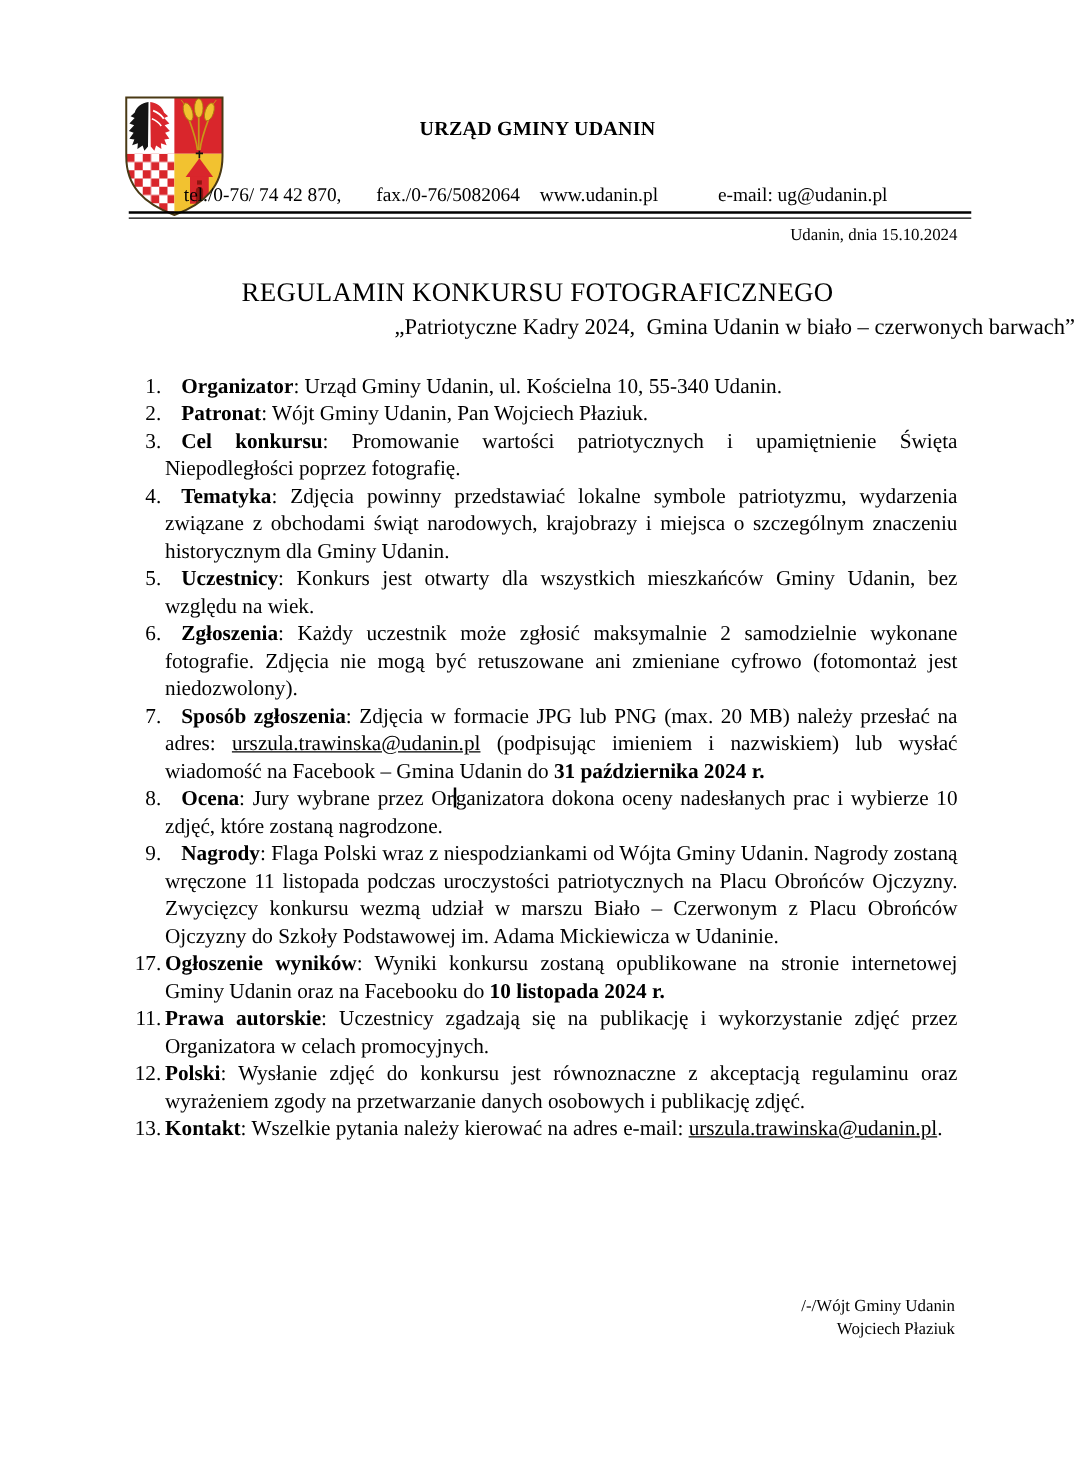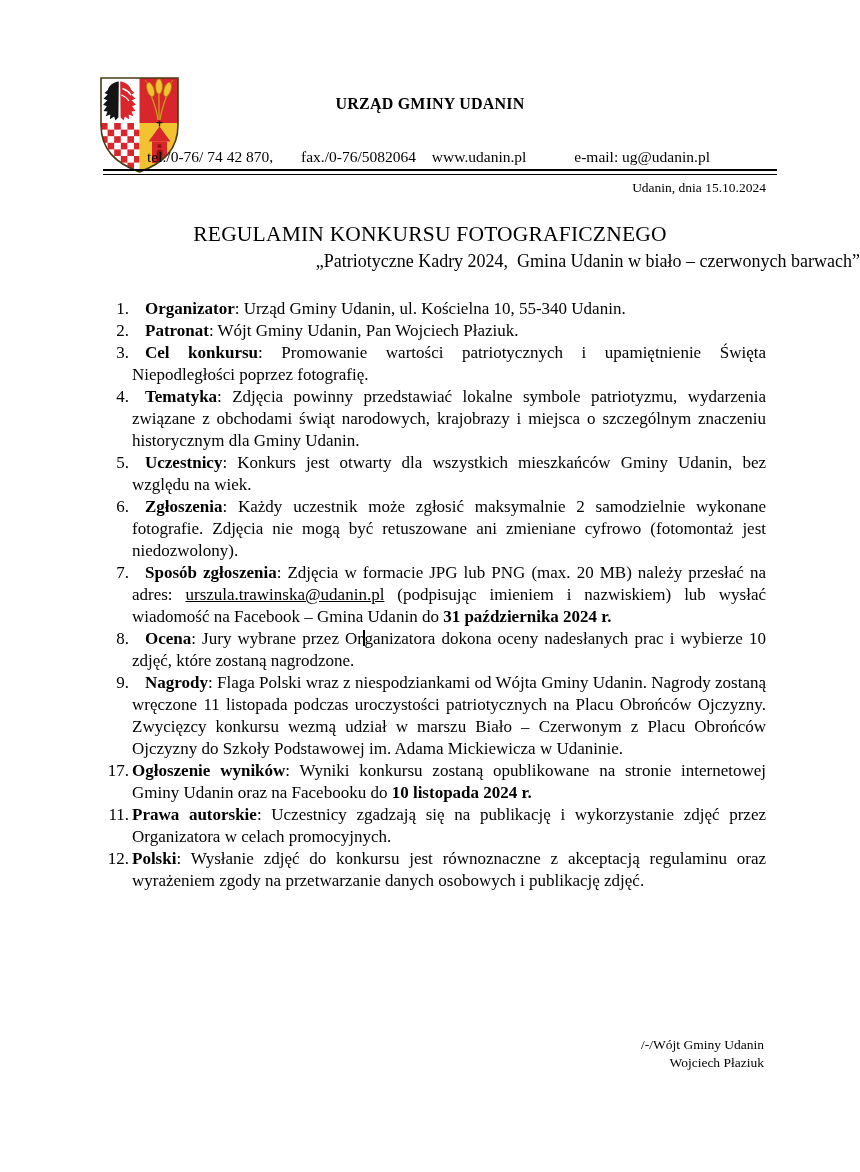--- a/index.html
+++ b/index.html
@@ -141,20 +141,21 @@
       <div class="reg-item"><span class="num">3.</span><span class="lbl tab">Cel konkursu</span><span>: Promowanie wartości patriotycznych i upamiętnienie Święta Niepodległości poprzez fotografię.</span></div>
       <div class="reg-item"><span class="num">4.</span><span class="lbl tab">Tematyka</span><span>: Zdjęcia powinny przedstawiać lokalne symbole patriotyzmu, wydarzenia związane z obchodami świąt narodowych, krajobrazy i miejsca o szczególnym znaczeniu historycznym dla Gminy Udanin.</span></div>
       <div class="reg-item"><span class="num">5.</span><span class="lbl tab">Uczestnicy</span><span>: Konkurs jest otwarty dla wszystkich mieszkańców Gminy Udanin, bez względu na wiek.</span></div>
       <div class="reg-item"><span class="num">6.</span><span class="lbl tab">Zgłoszenia</span><span>: Każdy uczestnik może zgłosić maksymalnie 2 samodzielnie wykonane fotografie. Zdjęcia nie mogą być retuszowane ani zmieniane cyfrowo (fotomontaż jest niedozwolony).</span></div>
       <div class="reg-item"><span class="num">7.</span><span class="lbl tab">Sposób zgłoszenia</span><span>: Zdjęcia w formacie JPG lub PNG (max. 20 MB) należy przesłać na adres: </span><span class="u">urszula.trawinska@udanin.pl</span><span> (podpisując imieniem i nazwiskiem) lub wysłać wiadomość na Facebook – Gmina Udanin do </span><span class="b">31 października 2024 r.</span></div>
       <div class="reg-item"><span class="num">8.</span><span class="lbl tab">Ocena</span><span>: Jury wybrane przez Or</span><span class="caret"></span><span>ganizatora dokona oceny nadesłanych prac i wybierze 10 zdjęć, które zostaną nagrodzone.</span></div>
       <div class="reg-item"><span class="num">9.</span><span class="lbl tab">Nagrody</span><span>: Flaga Polski wraz z niespodziankami od Wójta Gminy Udanin. Nagrody zostaną wręczone 11 listopada podczas uroczystości patriotycznych na Placu Obrońców Ojczyzny. Zwycięzcy konkursu wezmą udział w marszu Biało – Czerwonym z Placu Obrońców Ojczyzny do Szkoły Podstawowej im. Adama Mickiewicza w Udaninie.</span></div>
       <div class="reg-item"><span class="num">17.</span><span class="lbl">Ogłoszenie wyników</span><span>: Wyniki konkursu zostaną opublikowane na stronie internetowej Gminy Udanin oraz na Facebooku do </span><span class="b">10 listopada 2024 r.</span></div>
       <div class="reg-item"><span class="num">11.</span><span class="lbl">Prawa autorskie</span><span>: Uczestnicy zgadzają się na publikację i wykorzystanie zdjęć przez Organizatora w celach promocyjnych.</span></div>
       <div class="reg-item"><span class="num">12.</span><span class="lbl">Polski</span><span>: Wysłanie zdjęć do konkursu jest równoznaczne z akceptacją regulaminu oraz wyrażeniem zgody na przetwarzanie danych osobowych i publikację zdjęć.</span></div>
+      <div class="reg-item"><span class="num">13.</span><span class="lbl">Kontakt</span><span>: Wszelkie pytania należy kierować na adres </span><span class="nw"><span>e-mail: </span><span class="u">urszula.trawinska@udanin.pl</span><span>.</span></span></div>
     </div>
 
   <div class="signature">
     <div>/-/Wójt Gminy Udanin</div>
     <div>Wojciech Płaziuk</div>
   </div>
 
 </div>
 
 </body></html>

